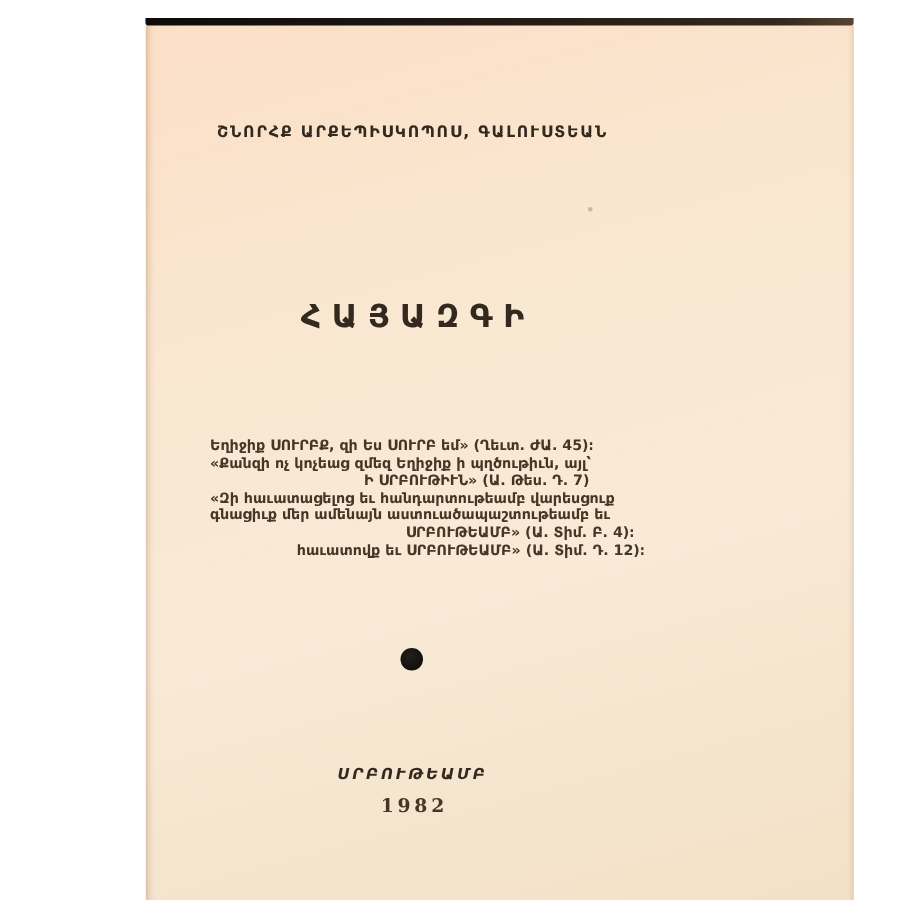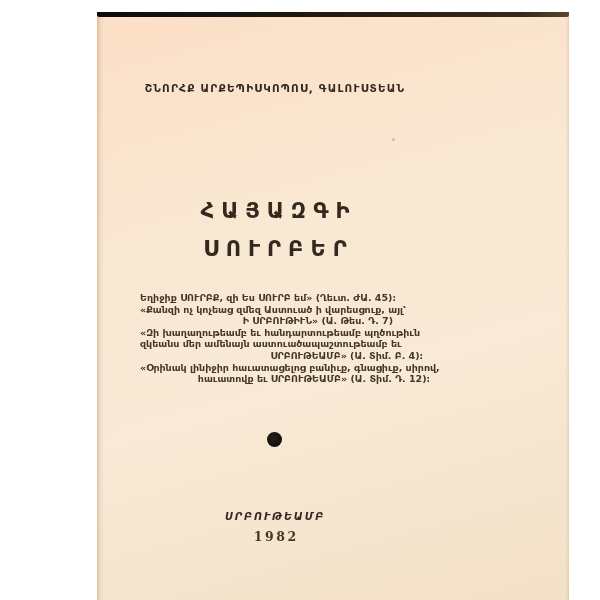--- a/index.html
+++ b/index.html
@@ -136,36 +136,34 @@
   <div class="page">
 
     <div class="page-top-edge"></div>
 
     <div class="content-col">
 
       <div class="author-line">ՇՆՈՐՀՔ ԱՐՔԵՊԻՍԿՈՊՈՍ, ԳԱԼՈՒՍՏԵԱՆ</div>
 
       <div class="book-title">
         <div class="title-line">ՀԱՅԱԶԳԻ</div>
-        <div class="title-line">ՍՈՒՐԲԵՐ</div>
       </div>
 
       <div class="publisher-city">ՍՐԲՈՒԹԵԱՄԲ</div>
 
       <div class="publication-year">1982</div>
     </div>
 
     <div class="quote-block">
       <div class="q-center">Եղիջիք ՍՈՒՐԲՔ, զի Ես ՍՈՒՐԲ եմ» (Ղեւտ. ԺԱ. 45)։</div>
-      <div class="q-left">«Քանզի ոչ կոչեաց զմեզ Աստուած ի վարեսցուք, այլ՝</div>
+      <div class="q-left">«Քանզի ոչ կոչեաց զմեզ Եղիջիք ի պղծութիւն, այլ՝</div>
       <div class="q-right q-pad-r-67">Ի ՍՐԲՈՒԹԻՒՆ» (Ա. Թես. Դ. 7)</div>
-      <div class="q-left">«Զի խաղաղութեամբ եւ հանդարտութեամբ պղծութիւն</div>
-      <div class="q-center">զկեանս մեր ամենայն աստուածապաշտութեամբ եւ</div>
+      <div class="q-left">«Զի հաւատացելոց եւ հանդարտութեամբ վարեսցուք</div>
+      <div class="q-center">գնացիւք մեր ամենայն աստուածապաշտութեամբ եւ</div>
       <div class="q-right q-pad-r-37">ՍՐԲՈՒԹԵԱՄԲ» (Ա. Տիմ. Բ. 4)։</div>
-      <div class="q-left">«Օրինակ լինիջիր հաւատացելոց բանիւք, գնացիւք, սիրով,</div>
       <div class="q-right q-pad-r-30">հաւատովք եւ ՍՐԲՈՒԹԵԱՄԲ» (Ա. Տիմ. Դ. 12)։</div>
     </div>
 
     <div class="punch-hole"></div>
 
     <div class="speckle" style="left:295px; top:126px;"></div>
   </div>
 </div>
 
 </body></html>

